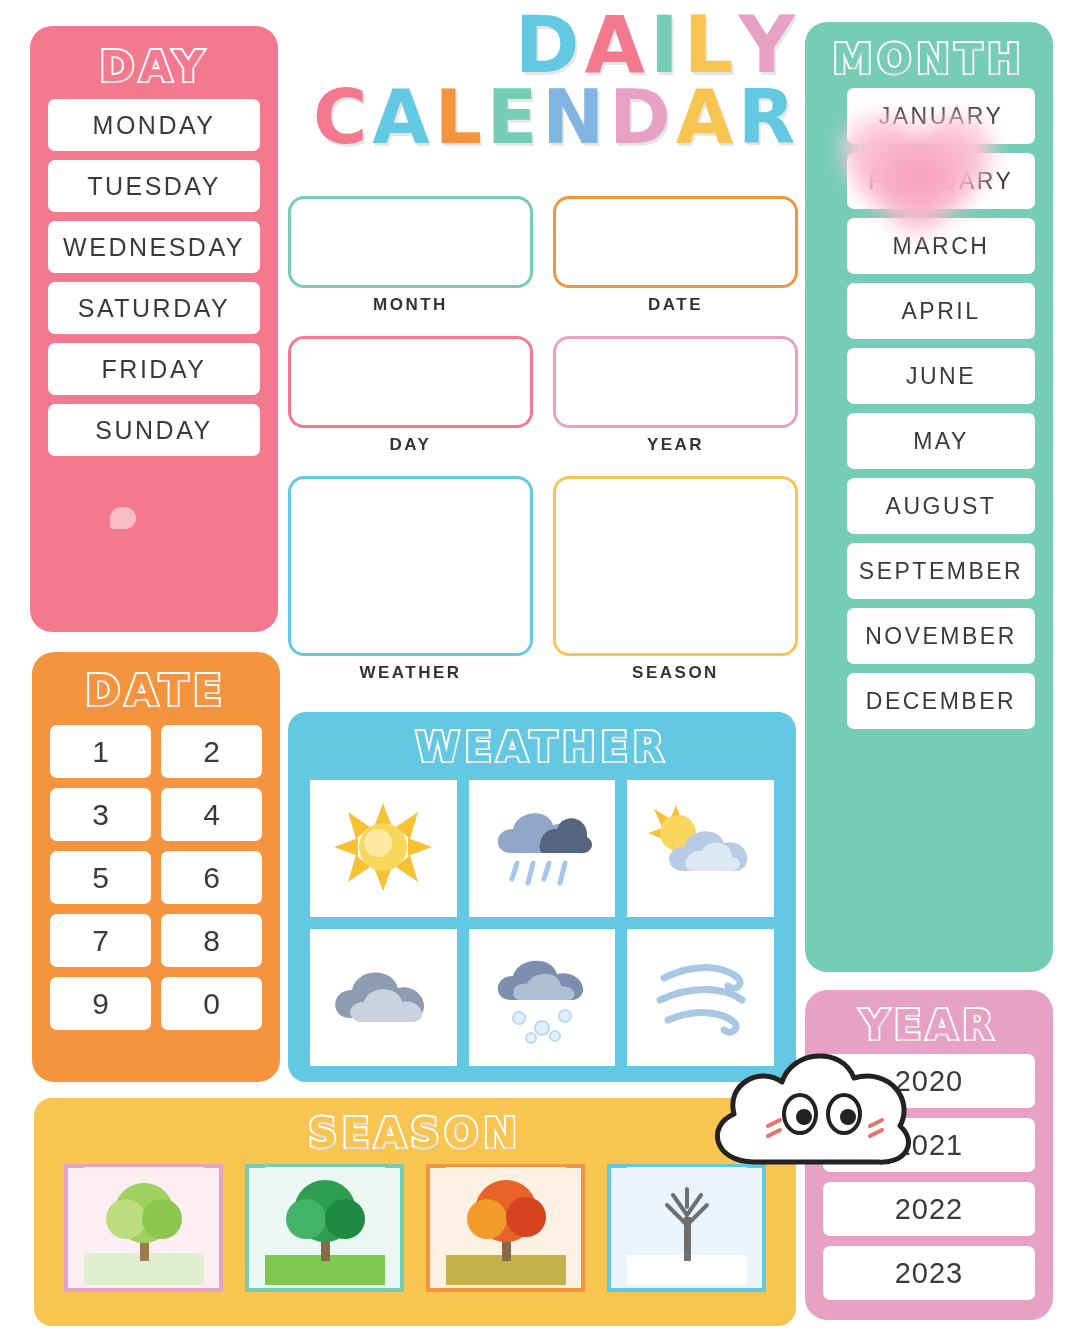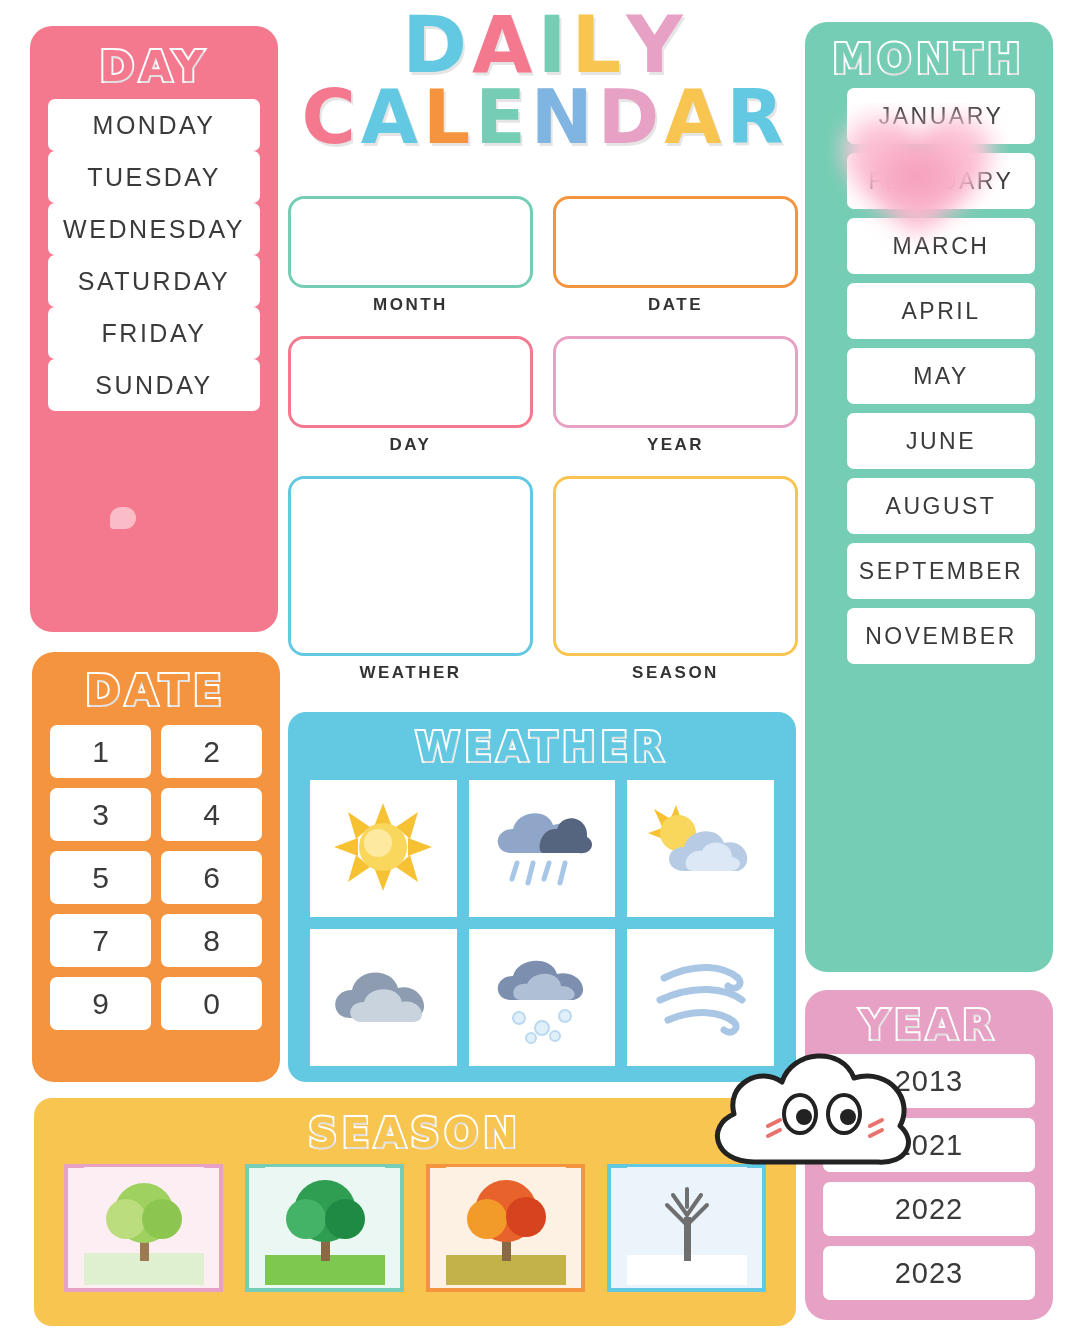--- a/index.html
+++ b/index.html
@@ -8,21 +8,21 @@
     background: #ffffff;
     font-family: "Liberation Sans", sans-serif;
     position: relative;
     overflow: hidden;
   }
 
   
   #title-block {
     position: absolute;
     left: 290px; top: 8px; width: 510px; height: 180px;
-    text-align: center;
+    text-align: right;
   }
   .title-line { line-height: 0.95; white-space: nowrap; }
   .title-line span {
     font-size: 78px;
     font-weight: bold;
     letter-spacing: 5px;
     font-family: "DejaVu Sans", sans-serif;
     -webkit-text-stroke: 3px #ffffff;
     paint-order: stroke fill;
     display: inline-block;
@@ -57,21 +57,21 @@
     font-family: "Liberation Sans", sans-serif;
   }
 
   
   #day-panel {
     left: 30px; top: 26px; width: 248px; height: 606px;
     background: #f4798f;
   }
   #day-panel .panel-title { font-size: 42px; margin-top: 16px; color:#f4798f; }
   #day-list { padding: 8px 18px 0 18px; }
-  #day-list .chip { height: 52px; }
+  #day-list .chip { height: 52px; margin-bottom: 9px; }
 
   
   #date-panel {
     left: 32px; top: 652px; width: 248px; height: 430px;
     background: #f5943f;
   }
   #date-panel .panel-title { font-size: 42px; margin-top: 14px; color:#f5943f; }
   #date-grid {
     display: grid;
     grid-template-columns: 1fr 1fr;
@@ -221,32 +221,33 @@
     </div>
 </div>
 
 <div class="panel" id="month-panel">
   <div class="panel-title">MONTH</div>
   <div id="month-list">
       <div class="chip">JANUARY</div>
       <div class="chip">FEBRUARY</div>
       <div class="chip">MARCH</div>
       <div class="chip">APRIL</div>
+      <div class="chip">JUNE</div>
       <div class="chip">MAY</div>
-      <div class="chip">JUNE</div>
       <div class="chip">AUGUST</div>
       <div class="chip">SEPTEMBER</div>
       <div class="chip">NOVEMBER</div>
+      <div class="chip">DECEMBER</div>
     </div>
 </div>
 
 <div class="panel" id="year-panel">
   <div class="panel-title">YEAR</div>
   <div id="year-list">
-      <div class="chip">2013</div>
+      <div class="chip">2020</div>
       <div class="chip">2021</div>
       <div class="chip">2022</div>
       <div class="chip">2023</div>
     </div>
 </div>
 
 <div id="fill-grid">
     <div class="fill-cell" style="left: 0px; top: 0px;">
       <div class="fill-box" style="height: 92px; border: 3px solid rgb(116, 205, 180);"></div>
       <div class="fill-label">MONTH</div>

